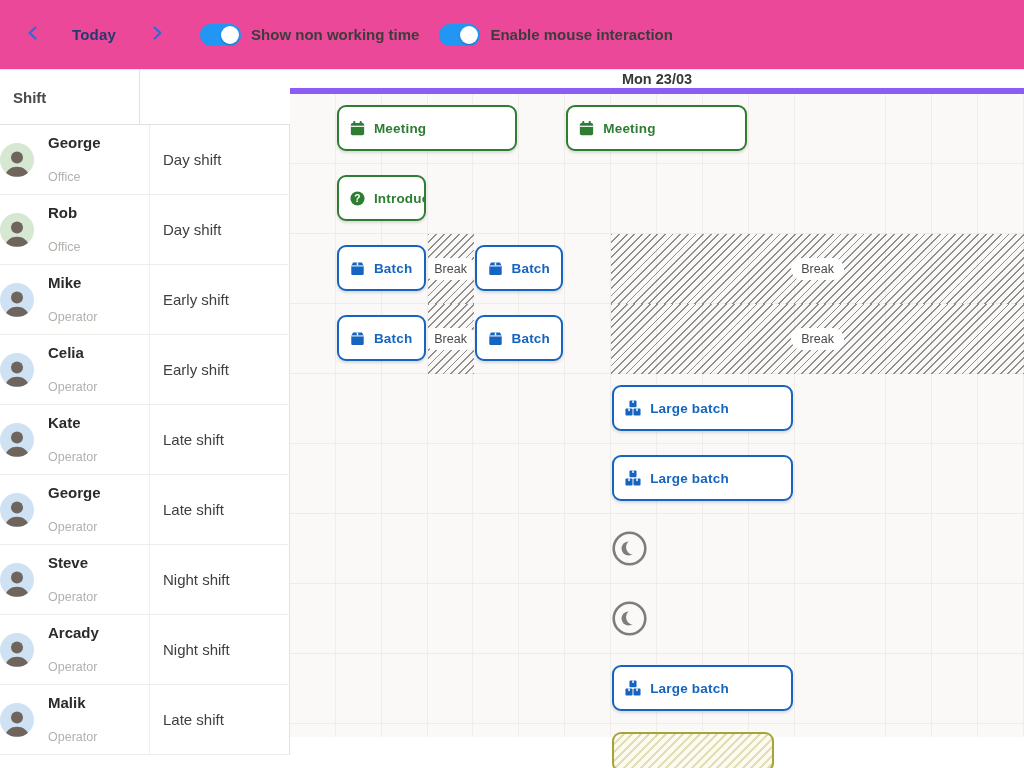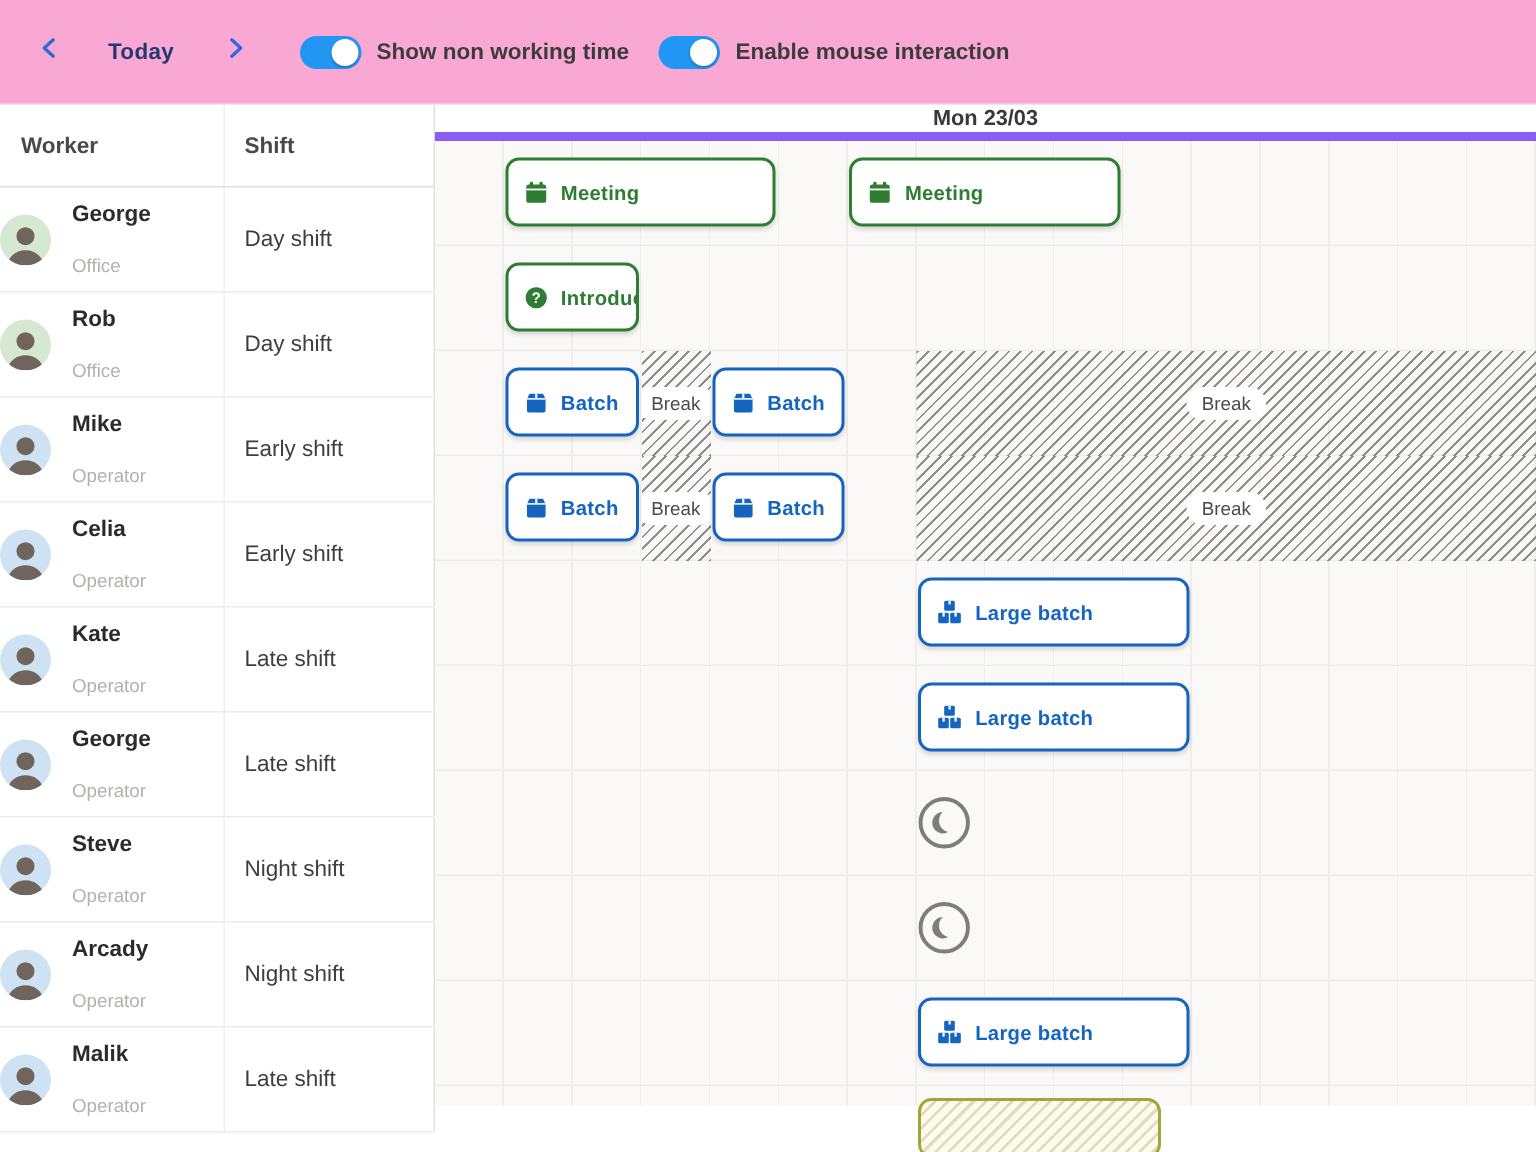--- a/index.html
+++ b/index.html
@@ -1,20 +1,20 @@
 <!DOCTYPE html>
 <html><head>
 <meta charset="utf-8">
 <style>
   html,body{margin:0;padding:0;background:#fff;}
   #app{position:relative;width:1024px;height:768px;overflow:hidden;background:#fff;
        font-family:"Liberation Sans",sans-serif;-webkit-font-smoothing:antialiased;}
 
   
-  .toolbar{position:absolute;top:0;left:0;width:1024px;height:70px;background:#f9a8d4;
+  .toolbar{position:absolute;top:0;left:0;width:1024px;height:70px;background:#ec4899;
            border-bottom:1px solid #ebe8e4;display:flex;align-items:center;box-sizing:border-box;}
   .chev-btn{width:26px;height:26px;display:flex;align-items:center;justify-content:center;cursor:pointer;}
   .today-btn{font-size:15px;font-weight:600;color:#223a6e;cursor:pointer;letter-spacing:.2px;}
   .switch{width:41px;height:22px;border-radius:12px;position:relative;cursor:pointer;flex:0 0 auto;}
   .switch .knob{position:absolute;top:2px;right:2px;width:18px;height:18px;border-radius:50%;background:#fff;
                 box-shadow:0 1px 2px rgba(0,0,0,.25);}
   .switch-label{font-size:15px;color:#3c3c3c;margin-left:10px;font-weight:bold;}
 
   
   .left-panel{position:absolute;top:70px;left:0;width:290px;height:698px;background:#fff;box-sizing:border-box;}
@@ -85,21 +85,20 @@
       </div>
     <span class="switch-label">Show non working time</span>
     <div class="switch" id="toggle1" style="margin-left: 20px; background: rgb(33, 150, 243);">
         <div class="knob"></div>
       </div>
     <span class="switch-label">Enable mouse interaction</span>
   </div>
 
   <div class="left-panel">
     <div class="col-header">
-      <div class="hcell worker">Worker</div>
       <div class="hcell shift">Shift</div>
     </div>
     <div id="left-rows">
         <div class="left-row">
           <div class="cell-worker">
             <div class="avatar" style="background: rgb(214, 231, 210);">
               <svg width="32" height="30" viewBox="0 0 24 22">
                 <circle cx="12" cy="7.6" r="4.5" fill="#6f655c"></circle>
                 <path d="M2.8 22c1.2-5 4.9-7.4 9.2-7.4s8 2.4 9.2 7.4z" fill="#6f655c"></path>
               </svg>

